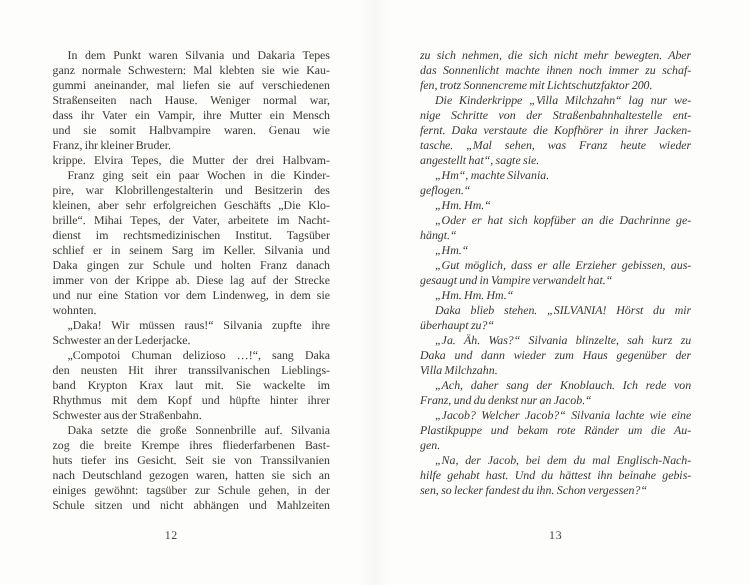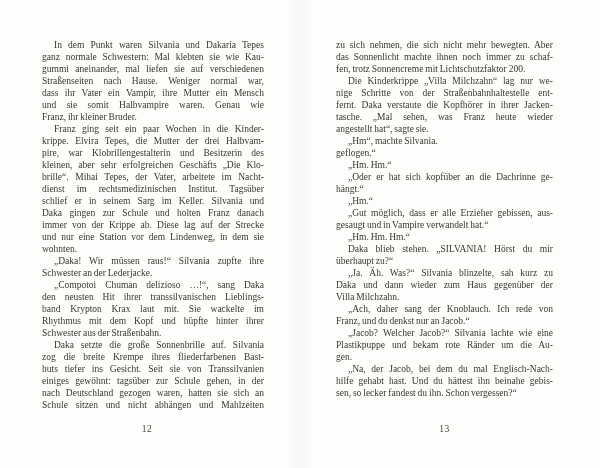--- a/index.html
+++ b/index.html
@@ -20,78 +20,78 @@
     pointer-events: none;
   }
   .page-text {
     position: absolute;
     top: 39px;
     font-size: 9.5px;
     line-height: 12px;
     word-spacing: -0.5px;
   }
   .page-text.left  { left: 42px;  width: 222px; }
-  .page-text.right { left: 336px; width: 217px; }
+  .page-text.right { left: 336px; width: 217px; font-style: italic; }
   .line {
     height: 12px;
     overflow: hidden;
     text-align: justify;
     text-align-last: justify;
     white-space: normal;
   }
   .line.end { text-align-last: left; }
   .line.indent { text-indent: 12px; }
   .page-number {
     position: absolute;
     top: 424px;
     text-align: center;
     font-size: 9.5px;
     letter-spacing: 0.5px;
     color: #4a453e;
   }
-  .page-number.left  { left: 36px;  width: 222px; text-align: center; }
+  .page-number.left  { left: 26px;  width: 222px; text-align: center; }
   .page-number.right { left: 336px; width: 217px; }
 </style>
 </head>
 <body style="background: rgb(253, 253, 252); color: rgb(58, 53, 47);">
 
 <div class="spread">
 
   <section>
     <div class="page-text left">
         <div class="line indent">In dem Punkt waren Silvania und Dakaria Tepes</div>
         <div class="line">ganz normale Schwestern: Mal klebten sie wie Kau-</div>
         <div class="line">gummi aneinander, mal liefen sie auf verschiedenen</div>
         <div class="line">Straßenseiten nach Hause. Weniger normal war,</div>
         <div class="line">dass ihr Vater ein Vampir, ihre Mutter ein Mensch</div>
         <div class="line">und sie somit Halbvampire waren. Genau wie</div>
         <div class="line end">Franz, ihr kleiner Bruder.</div>
+        <div class="line">krippe. Elvira Tepes, die Mutter der drei Halbvam-</div>
         <div class="line indent">Franz ging seit ein paar Wochen in die Kinder-</div>
-        <div class="line">krippe. Elvira Tepes, die Mutter der drei Halbvam-</div>
         <div class="line">pire, war Klobrillengestalterin und Besitzerin des</div>
         <div class="line">kleinen, aber sehr erfolgreichen Geschäfts „Die Klo-</div>
         <div class="line">brille“. Mihai Tepes, der Vater, arbeitete im Nacht-</div>
         <div class="line">dienst im rechtsmedizinischen Institut. Tagsüber</div>
         <div class="line">schlief er in seinem Sarg im Keller. Silvania und</div>
         <div class="line">Daka gingen zur Schule und holten Franz danach</div>
         <div class="line">immer von der Krippe ab. Diese lag auf der Strecke</div>
         <div class="line">und nur eine Station vor dem Lindenweg, in dem sie</div>
         <div class="line end">wohnten.</div>
         <div class="line indent">„Daka! Wir müssen raus!“ Silvania zupfte ihre</div>
         <div class="line end">Schwester an der Lederjacke.</div>
         <div class="line indent">„Compotoi Chuman delizioso …!“, sang Daka</div>
         <div class="line">den neusten Hit ihrer transsilvanischen Lieblings-</div>
         <div class="line">band Krypton Krax laut mit. Sie wackelte im</div>
         <div class="line">Rhythmus mit dem Kopf und hüpfte hinter ihrer</div>
         <div class="line end">Schwester aus der Straßenbahn.</div>
         <div class="line indent">Daka setzte die große Sonnenbrille auf. Silvania</div>
         <div class="line">zog die breite Krempe ihres fliederfarbenen Bast-</div>
         <div class="line">huts tiefer ins Gesicht. Seit sie von Transsilvanien</div>
+        <div class="line">nach Deutschland gezogen waren, hatten sie sich an</div>
         <div class="line">einiges gewöhnt: tagsüber zur Schule gehen, in der</div>
-        <div class="line">nach Deutschland gezogen waren, hatten sie sich an</div>
         <div class="line">Schule sitzen und nicht abhängen und Mahlzeiten</div>
       </div>
     <div class="page-number left">12</div>
   </section>
 
   <section>
     <div class="page-text right">
         <div class="line">zu sich nehmen, die sich nicht mehr bewegten. Aber</div>
         <div class="line">das Sonnenlicht machte ihnen noch immer zu schaf-</div>
         <div class="line end">fen, trotz Sonnencreme mit Lichtschutzfaktor 200.</div>

